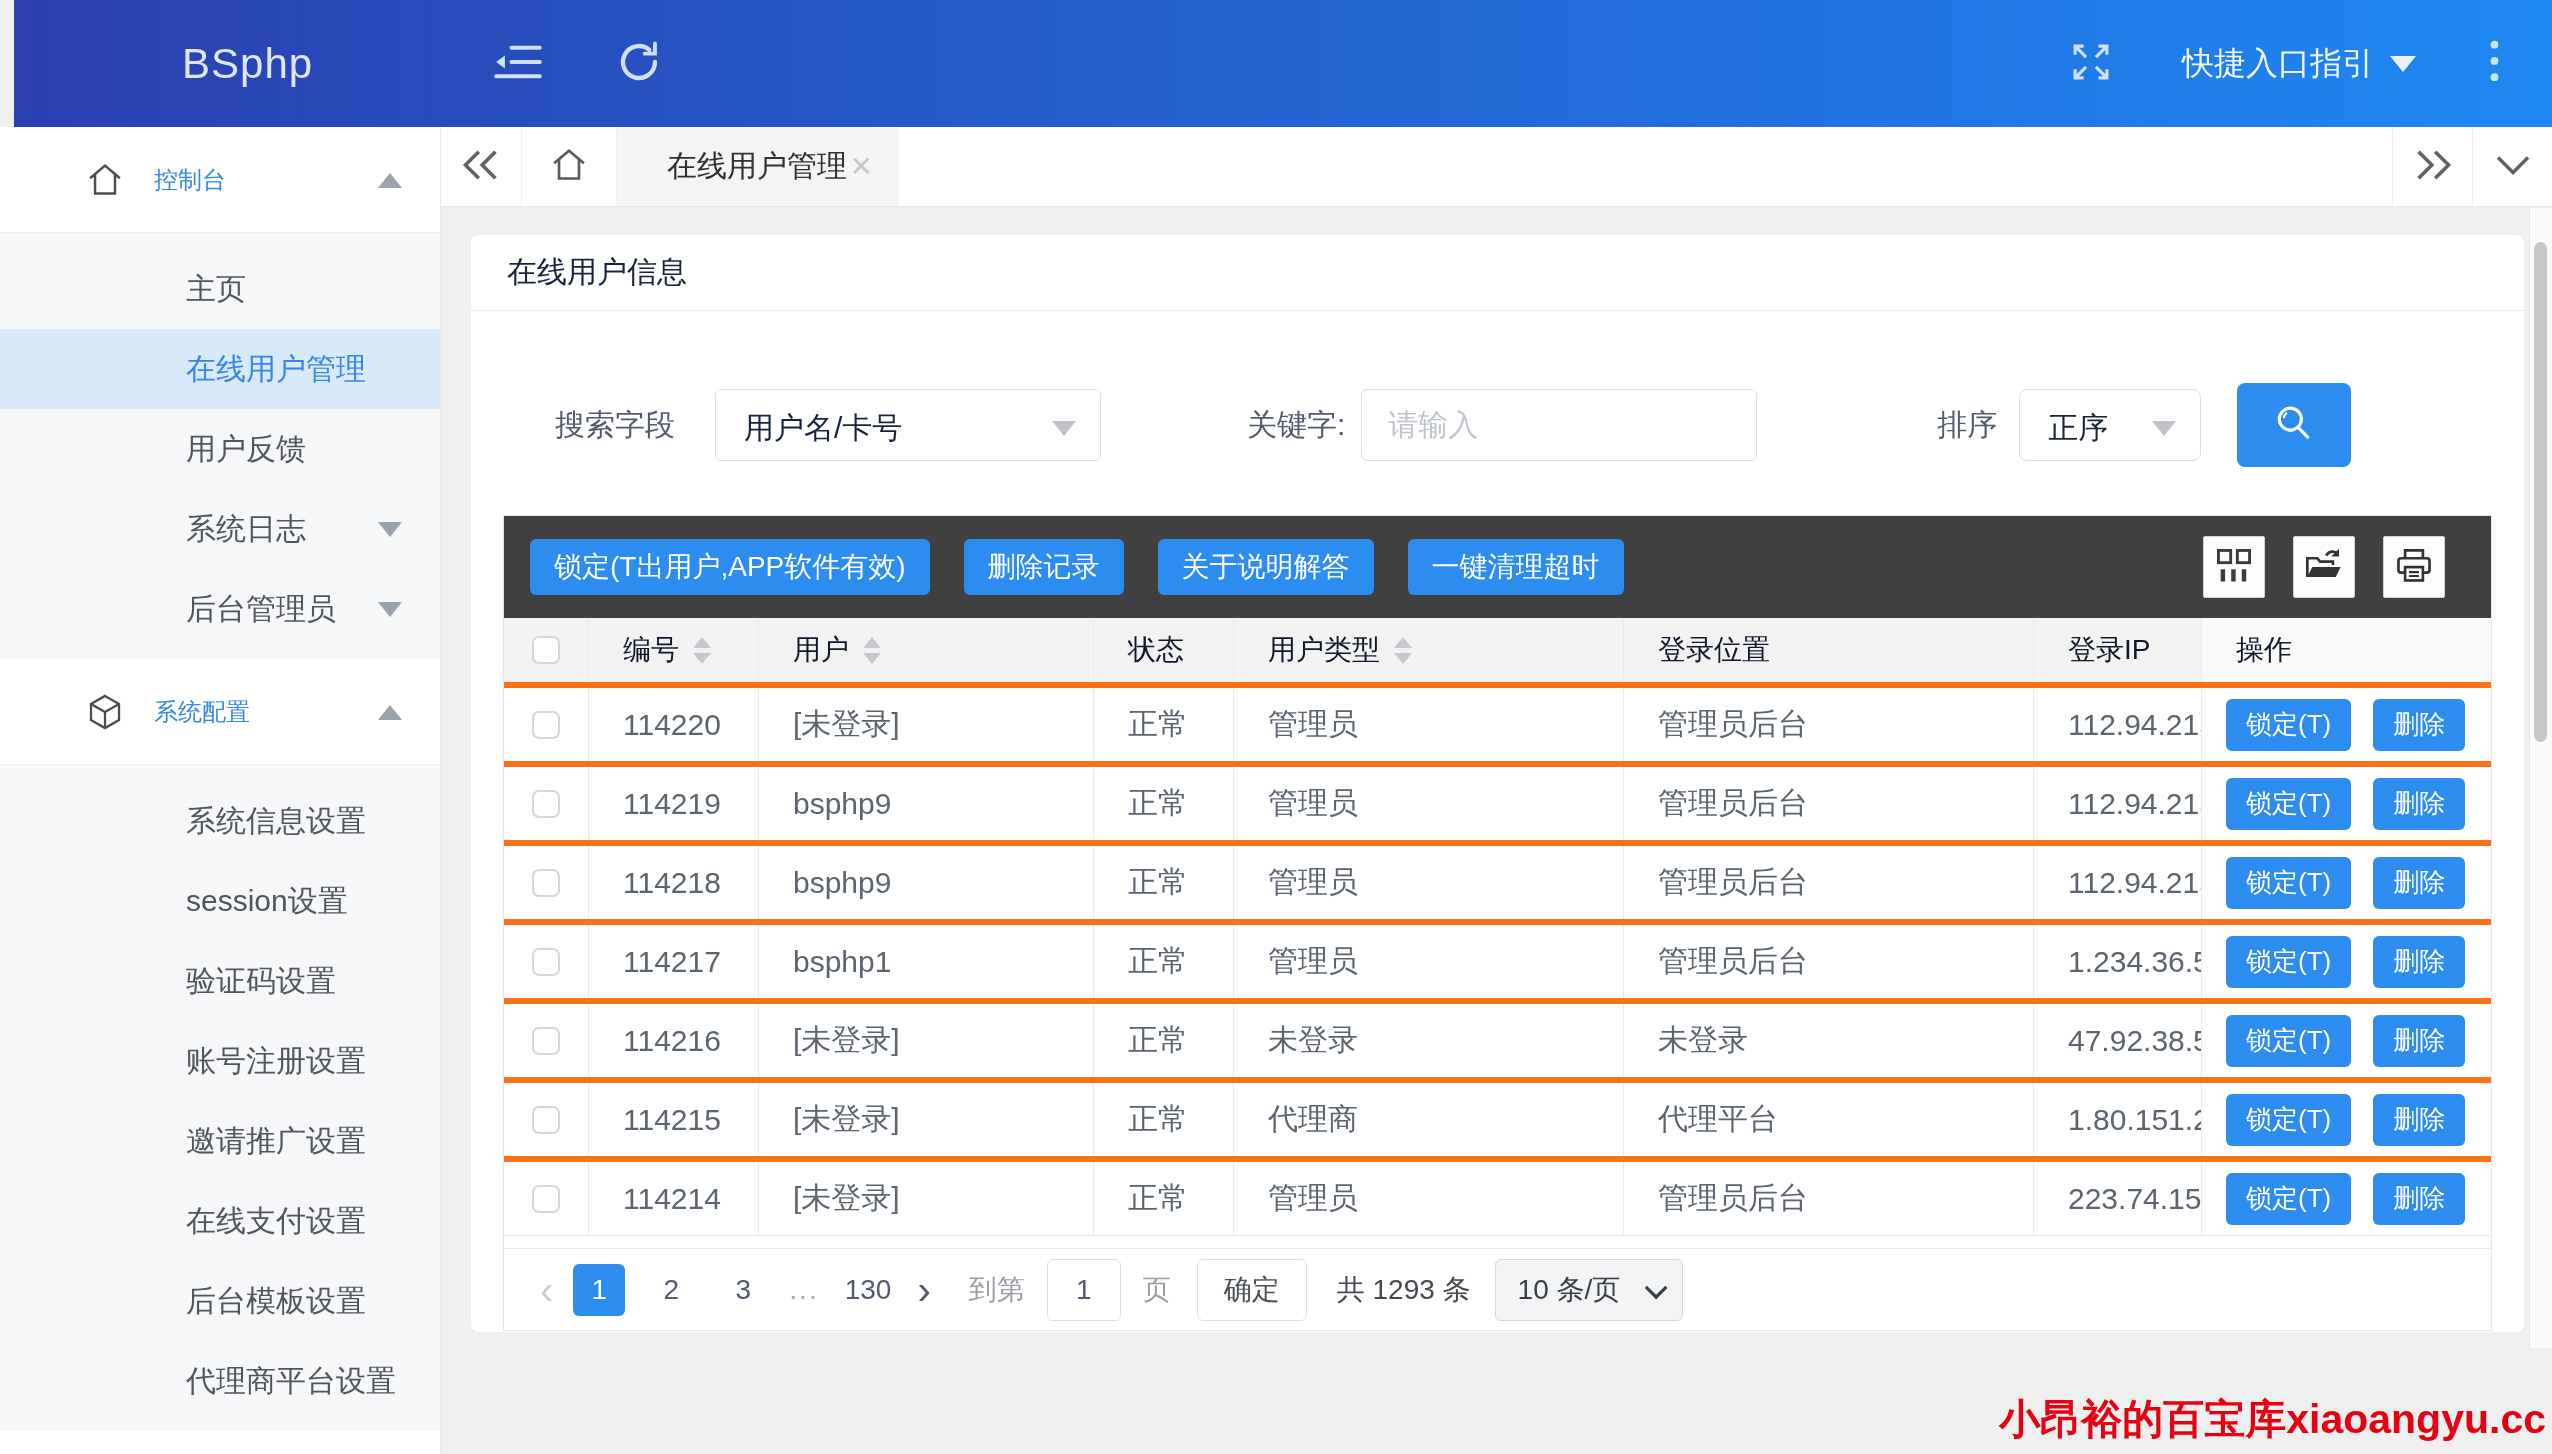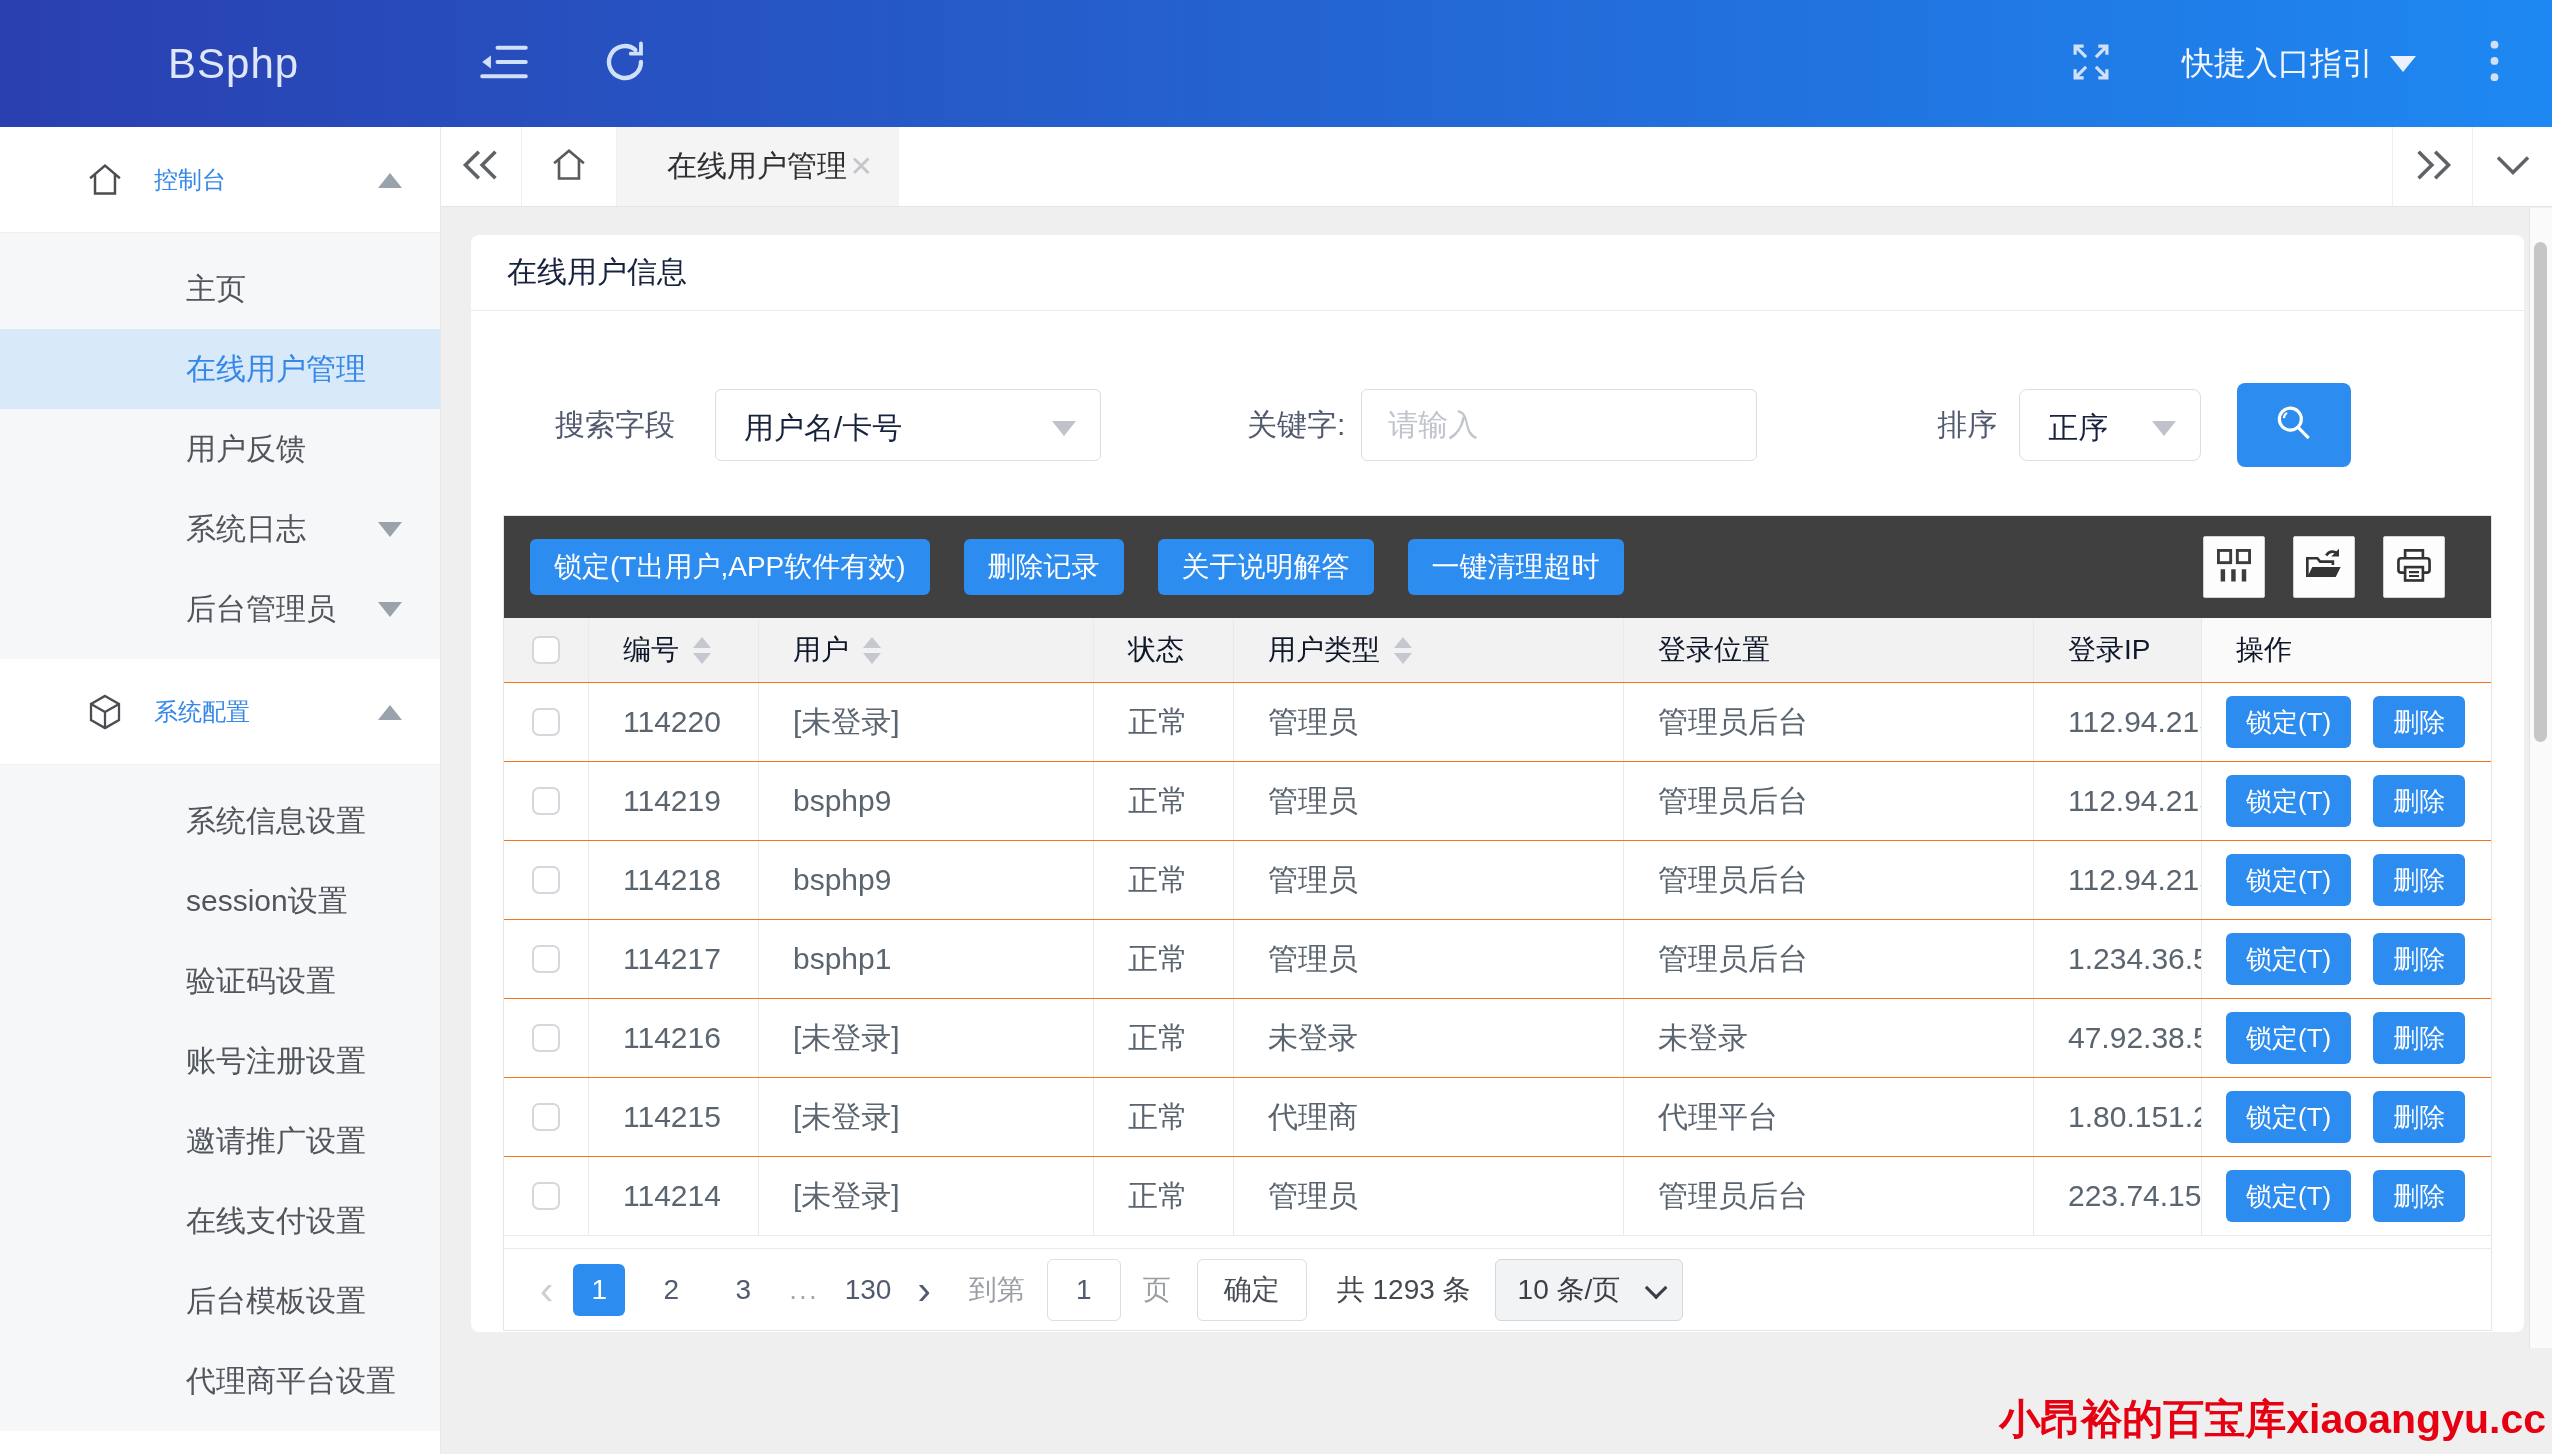--- a/index.html
+++ b/index.html
@@ -2,21 +2,21 @@
 <html style="--primary: #2d8cf0; --navbar-gradient-left: #2a3fb0; --navbar-gradient-right: #1e88f2; --sidebar-active-bg: #d8e9fa; --sidebar-active-text: #3688e8; --watermark-red: #e60011;"><head>
 <meta charset="utf-8">
 <style>
   * { margin:0; padding:0; box-sizing:border-box; }
   html,body { width:2552px; height:1454px; overflow:hidden; }
   body { font-family:"Liberation Sans","DejaVu Sans",sans-serif; background:#efefef; }
   button { font-family:inherit; border:none; background:none; padding:0; cursor:pointer; }
   #app { position:relative; width:2552px; height:1454px; overflow:hidden; background:#efefef; }
 
   
-  .topbar { position:absolute; top:0; left:0; right:0; height:127px;
+  .topbar { position:absolute; top:0; left:14px; right:0; height:127px;
     background:linear-gradient(90deg, var(--navbar-gradient-left,#2a3fb0), var(--navbar-gradient-right,#1e88f2));
     display:flex; align-items:center; color:#e8eefb; }
   .logo { font-size:42px; letter-spacing:1px; color:#dfe6f8; margin-left:168px; width:210px; }
   .top-icon { display:inline-flex; align-items:center; justify-content:center; color:#cfe0f7; }
   .fold-btn { margin-left:100px; width:52px; height:52px; }
   .refresh-btn { margin-left:70px; width:50px; height:50px; }
   .top-right { margin-left:auto; display:flex; align-items:center; }
   .fullscreen-btn { width:46px; height:46px; margin-right:68px; }
   .quick-entry { display:flex; align-items:center; font-size:32px; color:#f2f6fd; }
   .quick-caret { width:0; height:0; border-left:13px solid transparent; border-right:13px solid transparent; border-top:16px solid #eaf1fb; margin-left:16px; }
@@ -75,21 +75,21 @@
   
   .zone { margin:48px 32px 0 32px; border:1px solid #e4e6e8; }
   .toolbar { background:#404040; display:flex; align-items:center; padding:20px 46px 20px 26px; }
   .tb-btn { height:56px; background:var(--primary,#2d8cf0); color:#fff; font-size:28px; border-radius:6px; padding:0 24px; margin-right:34px; }
   .tb-icons { margin-left:auto; display:flex; }
   .icon-btn { width:62px; height:62px; border:1px solid #d2d2d2; background:#fdfdfd; border-radius:2px; margin-left:28px; display:flex; align-items:center; justify-content:center; }
   .icon-btn svg { width:40px; height:40px; }
 
   .tr { display:grid; grid-template-columns:85px 170px 335px 140px 390px 410px 168px 1fr; align-items:stretch; background:#fff; }
   .thead { background:#f2f2f2; height:64px; }
-  .tbody .tr { height:79px; border-top:1px solid #f97316; }
+  .tbody .tr { height:79px; border-top:6px solid #f97316; }
   .td, .th { display:flex; align-items:center; border-right:1px solid #e8eaec; overflow:hidden; white-space:nowrap; padding-left:34px; }
   .th { font-size:28px; color:#0f172a; }
   .td { font-size:30px; color:#5b6570; }
   .cb-cell { justify-content:center; padding-left:0; }
   .checkbox { width:28px; height:28px; border:2px solid #d4d7db; border-radius:7px; background:#fff; display:inline-block; cursor:pointer; }
   .th:last-child { background:#fafafa; border-right:none; }
   .td:last-child { border-right:none; }
   .sort { display:inline-flex; flex-direction:column; margin-left:14px; cursor:pointer; }
   .sort i { display:block; width:0; height:0; border-left:9px solid transparent; border-right:9px solid transparent; }
   .sort .su { border-bottom:11px solid #c5c8ce; margin-bottom:5px; }

